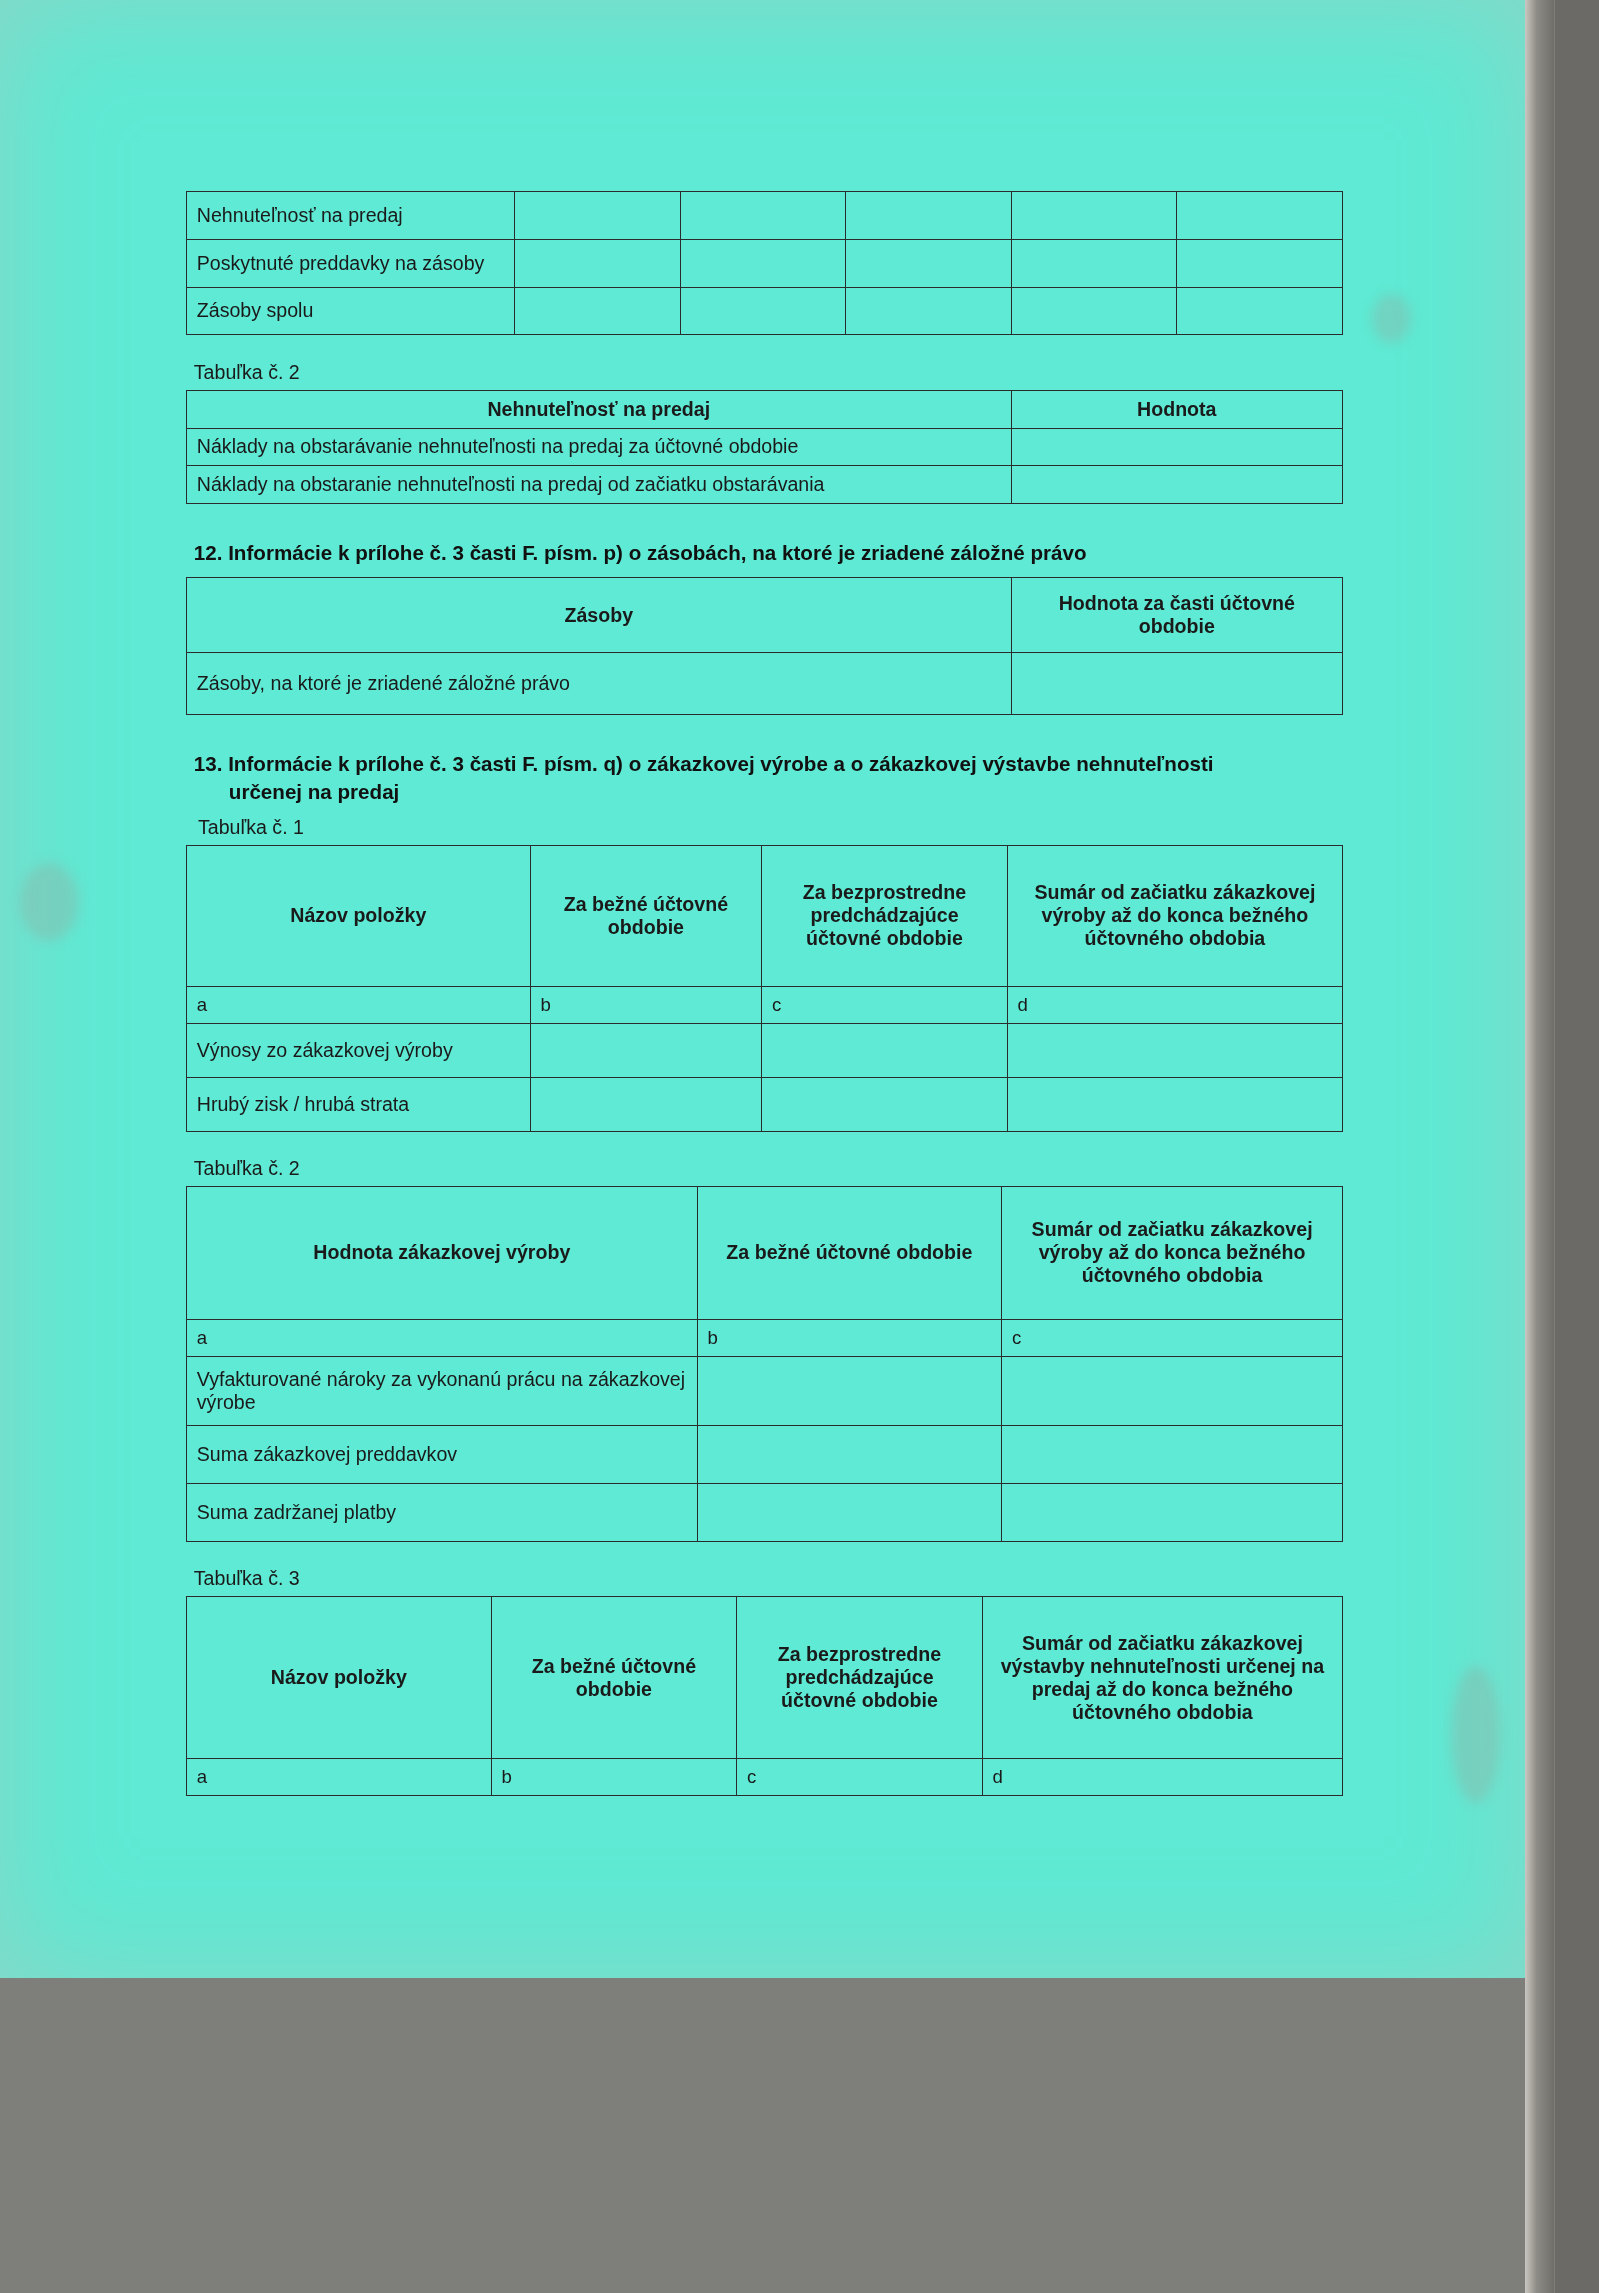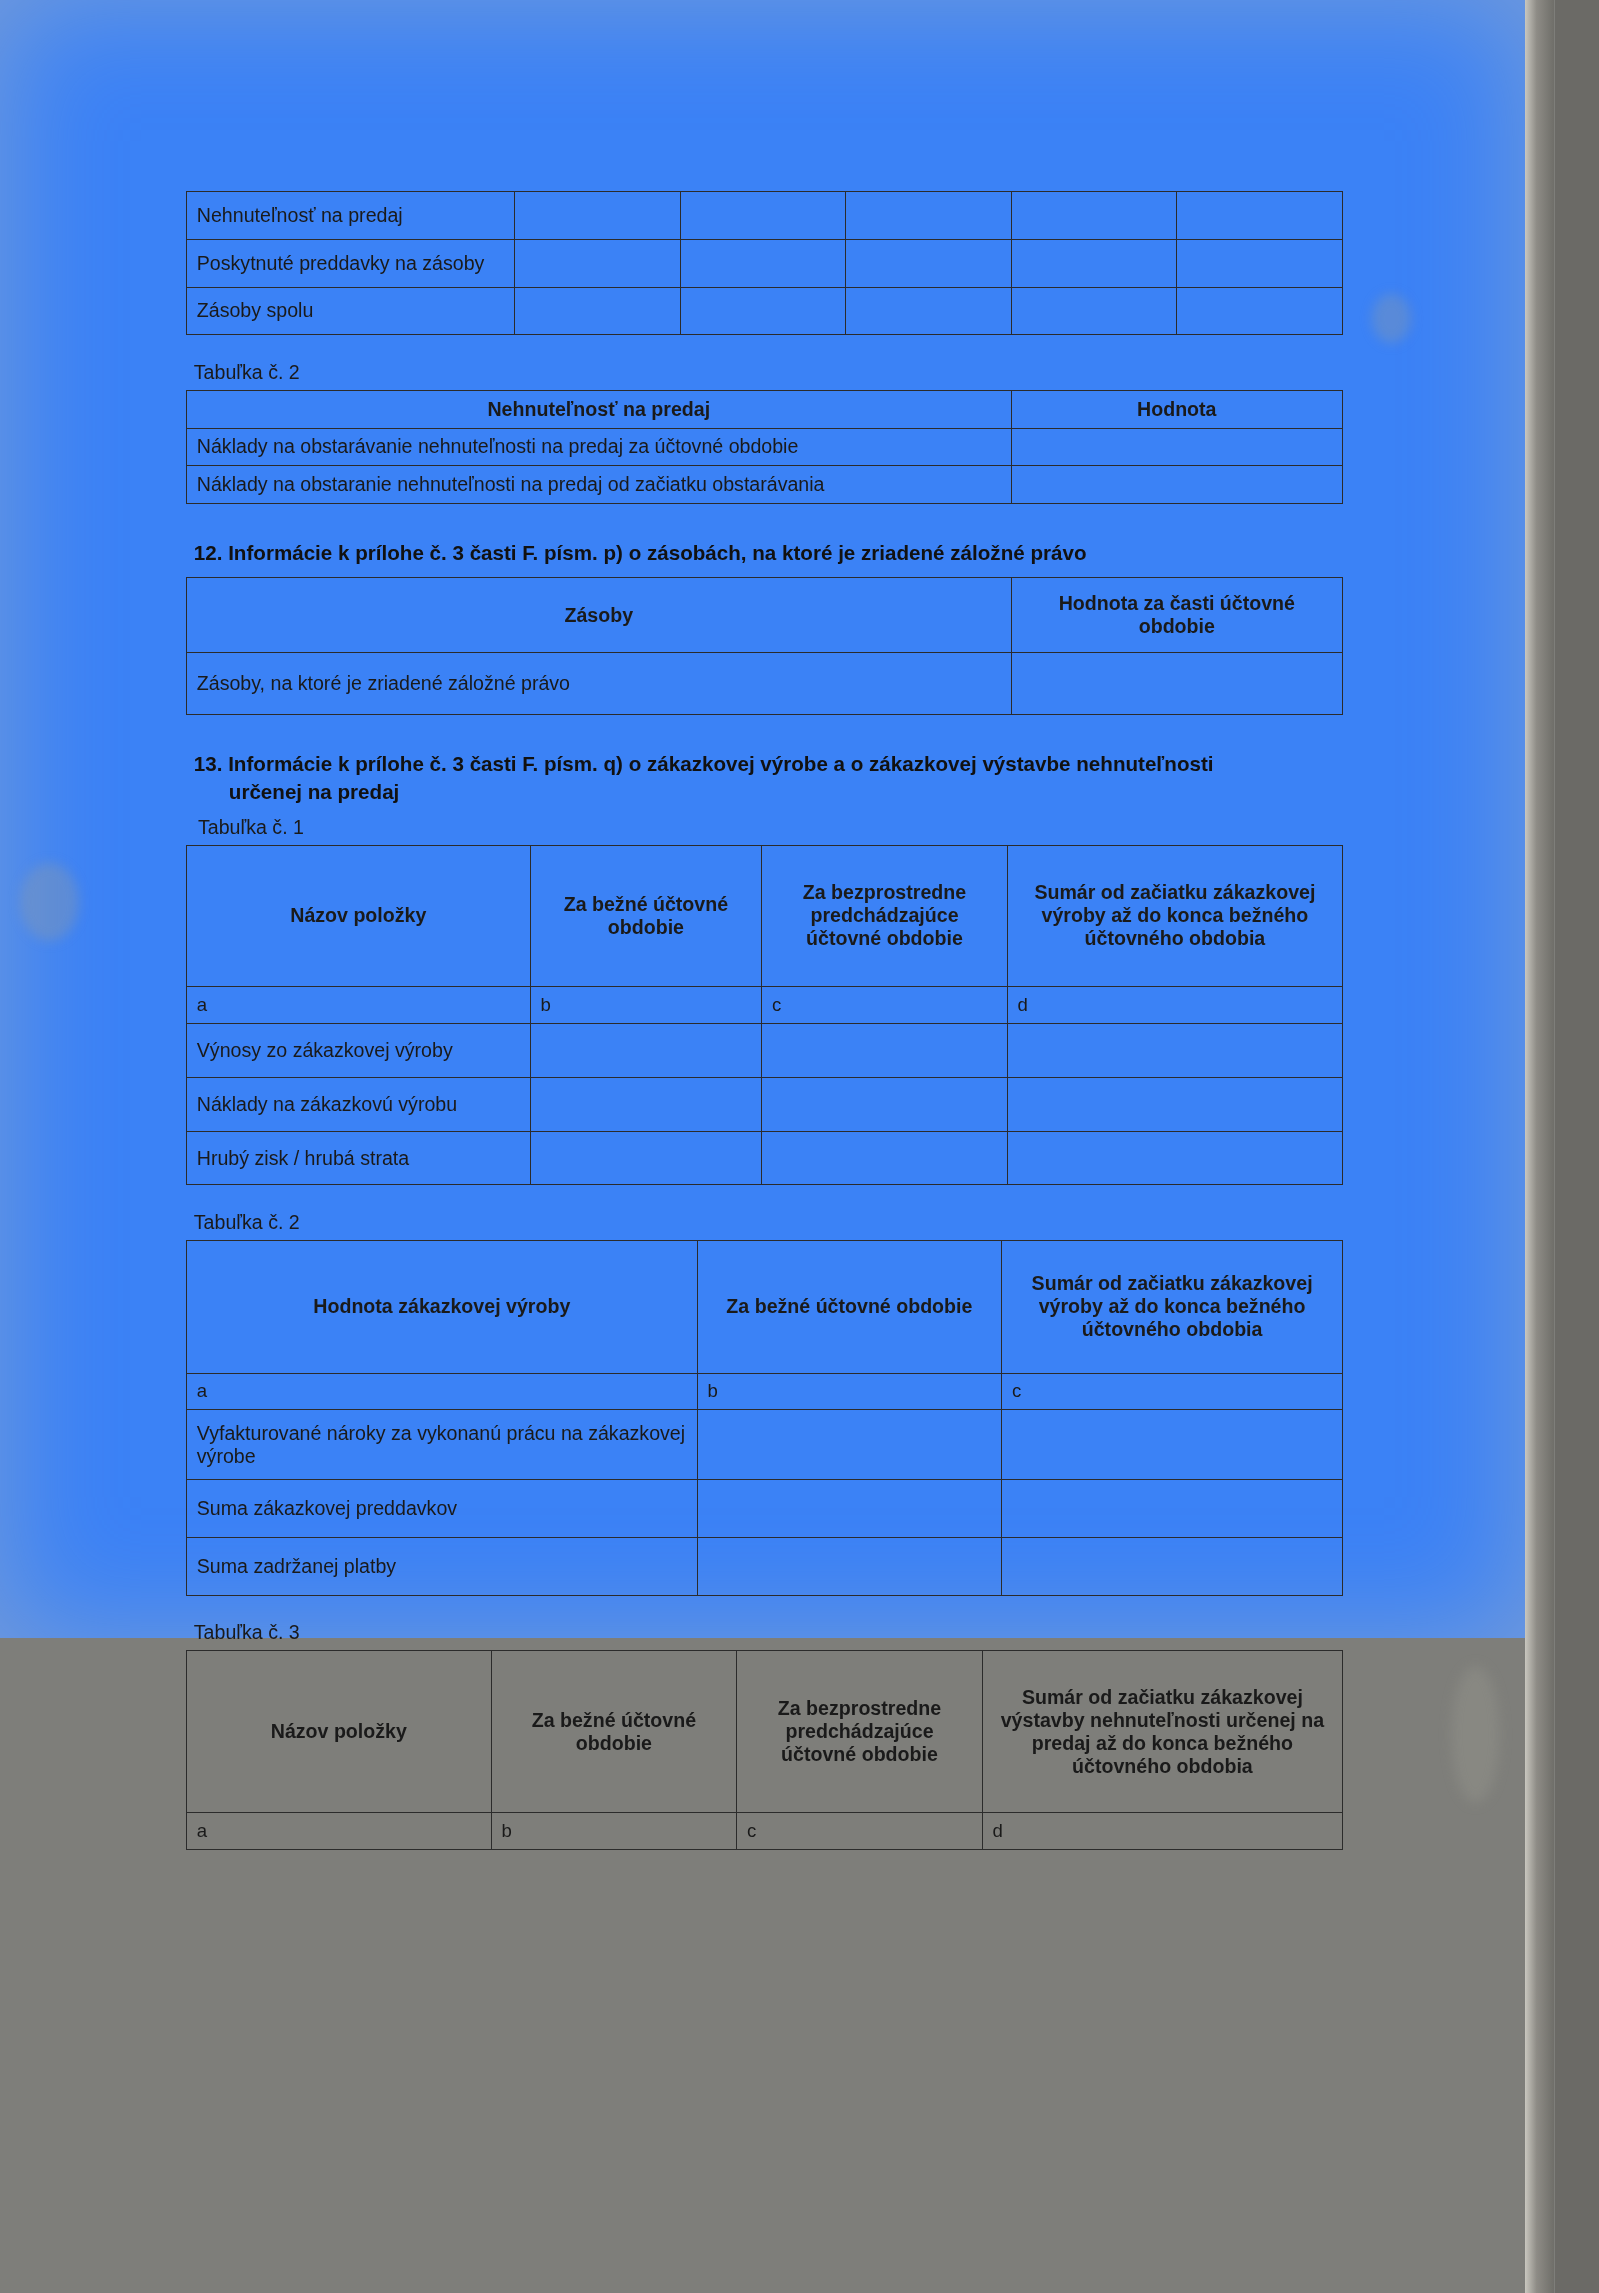--- a/index.html
+++ b/index.html
@@ -12,22 +12,22 @@
     height: 2294px;
     font-family: "Liberation Sans", sans-serif;
     position: relative;
     overflow: hidden;
   }
   
   #page {
     position: absolute;
     left: 0; top: 0;
     width: 1525px;
-    height: 1638px;
-    background: #3b82f6;
+    height: 1978px;
+    background: #5eead4;
     box-shadow: inset 0 0 118px rgba(190,188,180,0.45);
   }
   #page-edge {
     position: absolute;
     left: 1525px; top: 0;
     width: 29px; height: 2294px;
     background: linear-gradient(to right, #c9c7bf 0%, #8e8c86 40%, #6f6e69 100%);
   }
   #outer-dark {
     position: absolute;
@@ -184,26 +184,20 @@
         <td>c</td>
         <td>d</td>
       </tr>
       <tr>
         <td style="height:39px;">Výnosy zo zákazkovej výroby</td>
         <td></td>
         <td></td>
         <td></td>
       </tr>
       <tr>
-        <td style="height:39px;">Náklady na zákazkovú výrobu</td>
-        <td></td>
-        <td></td>
-        <td></td>
-      </tr>
-      <tr>
         <td style="height:39px;">Hrubý zisk / hrubá strata</td>
         <td></td>
         <td></td>
         <td></td>
       </tr>
     </tbody>
       </table>
 
     <div class="caption">Tabuľka č. 2</div>
     <table class="form">

